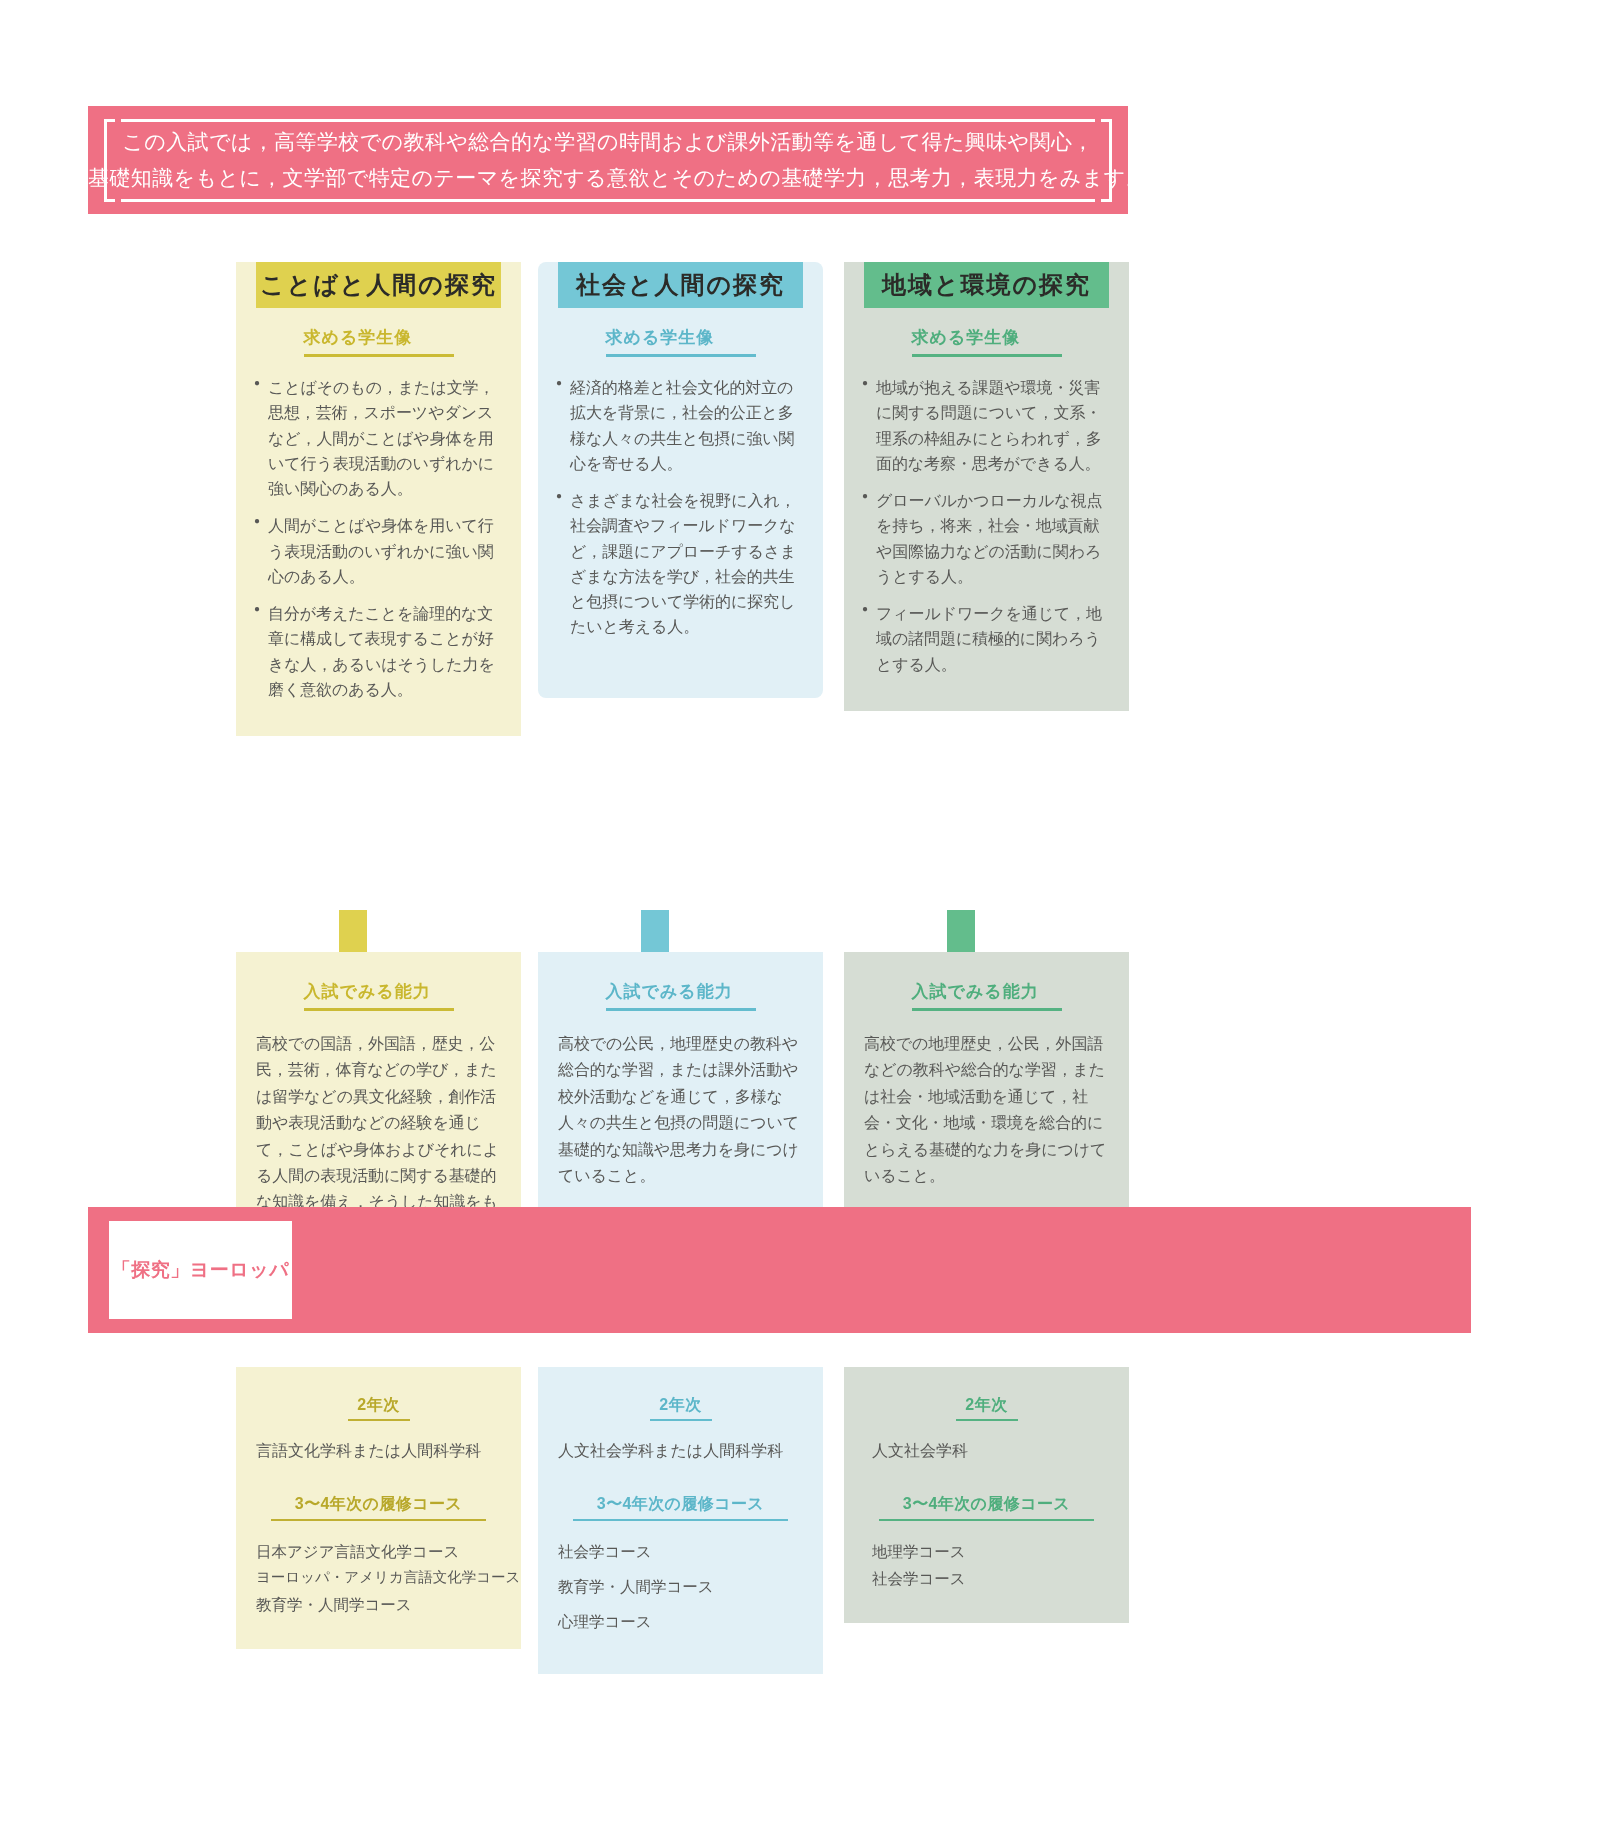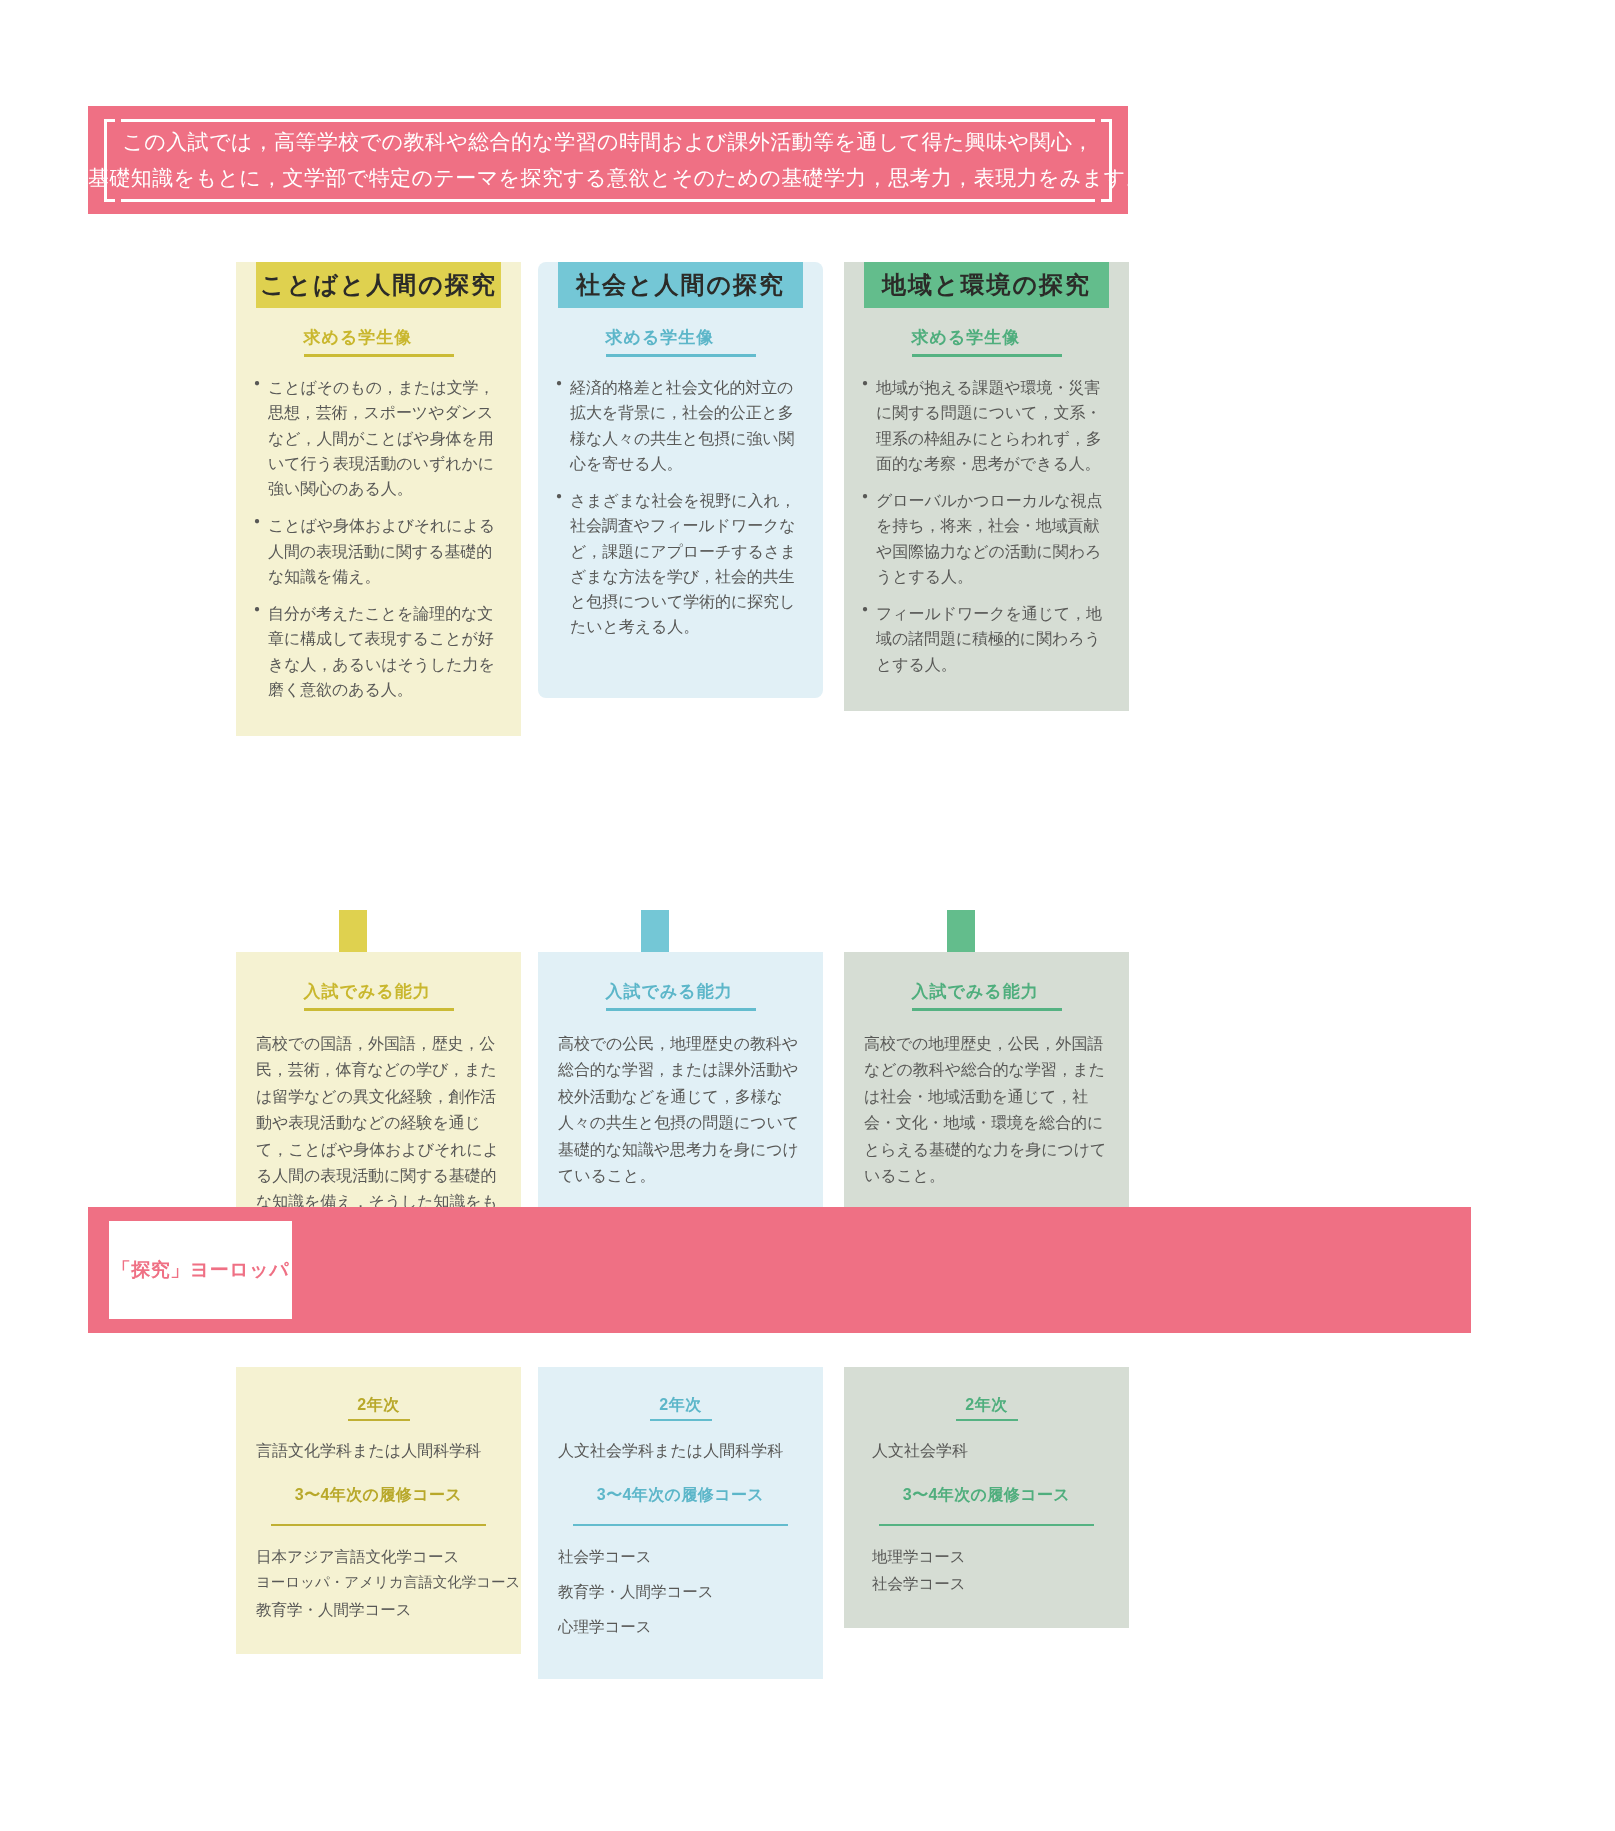--- a/index.html
+++ b/index.html
@@ -209,26 +209,26 @@
   .dept-line {
     margin: 18px 20px 0 20px;
     font-size: 16px;
     line-height: 1.5;
     color: #585856;
     text-align: left;
   }
   .c2 .dept-line { margin-left: 28px; }
 
   .course-label {
-    margin: 22px auto 0 auto;
+    margin: 31px auto 0 auto;
     width: 215px;
     text-align: center;
     font-size: 16px;
     font-weight: bold;
-    padding-bottom: 18px;
+    padding-bottom: 4px;
     letter-spacing: 0.4px;
   }
   .c0 .course-label { color: #b8a82a; border-bottom: 2px solid #c0b033; }
   .c1 .course-label { color: #5cb6c9; border-bottom: 2px solid #63bcce; }
   .c2 .course-label { color: #4fae7d; border-bottom: 2px solid #55b282; }
 
   .course-list {
     margin: 18px 20px 0 20px;
     padding: 0;
     list-style: none;
@@ -319,21 +319,21 @@
   </div>
 
   <div class="cols">
 
     <div class="col c0">
       <div class="card-a">
         <div class="theme-title">ことばと人間の探究</div>
         <div class="sub-label">求める学生像</div>
         <ul class="bullets">
           <li>ことばそのもの，または文学，思想，芸術，スポーツやダンスなど，人間がことばや身体を用いて行う表現活動のいずれかに強い関心のある人。</li>
-          <li>ことばや身体およびそれによる人間の表現活動に関する基礎的な知識を備え。</li>
+          <li>人間がことばや身体を用いて行う表現活動のいずれかに強い関心のある人。</li>
           <li>自分が考えたことを論理的な文章に構成して表現することが好きな人，あるいはそうした力を磨く意欲のある人。</li>
         </ul>
       </div>
       <div class="connector" style="left:103px; top:672px;"></div>
       <div class="card-b" style="top:714px;">
         <div class="sub-label">入試でみる能力</div>
         <div class="para">高校での国語，外国語，歴史，公民，芸術，体育などの学び，または留学などの異文化経験，創作活動や表現活動などの経験を通じて，ことばや身体およびそれによる人間の表現活動に関する基礎的な知識を備え，そうした知識をもとに自ら考えたことを文章で表現する能力を身につけていること。</div>
       </div>
       <div class="connector" style="left:103px; top:1002px;"></div>
       <div class="card-c" style="top:1129px;">

